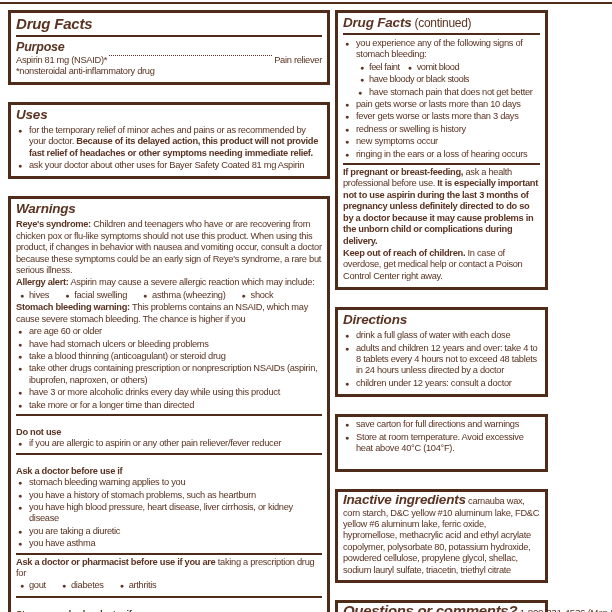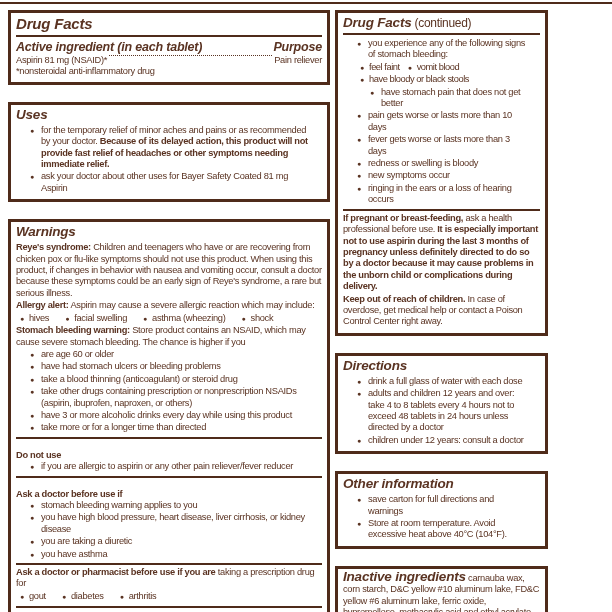--- a/index.html
+++ b/index.html
@@ -18,21 +18,21 @@
   .box{border:3px solid var(--line);background:#fff;padding:2px 5px 4px;width:100%}
   .box.grow{flex:1}
   .title{font-weight:bold;font-style:italic;font-size:13.5px;line-height:16px;letter-spacing:-0.2px;margin:0 0 2px}
   .title.big{font-size:15px;line-height:18px}
   .title .cont{font-weight:normal;font-style:normal;font-size:12px;letter-spacing:-0.3px}
   .rule{border:0;border-top:2px solid var(--line);margin:1px 0 3px}
   .sep{border-top:2px solid var(--line);margin:3px 0 2px}
   .para{margin:0 0 1px}
   .b{font-weight:bold}
   .sh{font-weight:bold;margin:11px 0 0}
-  .li{display:flex;margin:0 12px 1px}
+  .li{display:flex;margin:0 0 1px}
   .dot{flex:0 0 13px;padding-left:2px;font-size:7px;line-height:11.4px}
   .dot::before{content:"●"}
   .tx{flex:1}
   .inline{display:flex;flex-wrap:wrap;padding-left:2px}
   .inline .li{display:inline-flex;margin:0 14px 1px 0;flex:none}
   .inline .li .tx{flex:none;white-space:nowrap}
   .inline .li .dot{flex:0 0 11px}
   .sub{margin-left:13px}
   .sub.inline .li{margin-right:6px}
   .sub.inline{letter-spacing:-0.45px}
@@ -57,21 +57,20 @@
 <div class="topline"></div>
 
 <div class="page">
 
   <div class="col left">
 
     <section class="box">
       <div class="title big">Drug Facts</div>
       <div class="rule"></div>
       <div class="ai-head">
-        <span>Active ingredient (in each tablet)</span>
         <span>Purpose</span>
       </div>
       <div class="ai-row">
         <span>Aspirin 81 mg (NSAID)*</span>
         <span class="leader"></span>
         <span>Pain reliever</span>
       </div>
       <div>*nonsteroidal anti-inflammatory drug</div>
     </section>
 
@@ -104,21 +103,21 @@
           </div>
           <div class="li">
             <span class="dot"></span>
             <span class="tx"><span>asthma (wheezing)</span></span>
           </div>
           <div class="li">
             <span class="dot"></span>
             <span class="tx"><span>shock</span></span>
           </div>
         </div>
-      <p class="para"><span class="b">Stomach bleeding warning:</span><span>  Store product contains an NSAID, which may cause severe stomach bleeding.  The chance is higher if you</span></p>
+      <p class="para"><span class="b">Stomach bleeding warning:</span><span>  This problems contains an NSAID, which may cause severe stomach bleeding.  The chance is higher if you</span></p>
       <div>
           <div class="li">
             <span class="dot"></span>
             <span class="tx"><span>are age 60 or older</span></span>
           </div>
           <div class="li">
             <span class="dot"></span>
             <span class="tx"><span>have had stomach ulcers or bleeding problems</span></span>
           </div>
           <div class="li">
@@ -145,20 +144,24 @@
             <span class="dot"></span>
             <span class="tx"><span>if you are allergic to aspirin or any other pain reliever/fever reducer</span></span>
           </div>
         </div>
       <div class="sep"></div>
       <div class="sh">Ask a doctor before use if</div>
       <div>
           <div class="li">
             <span class="dot"></span>
             <span class="tx"><span>stomach bleeding warning applies to you</span></span>
+          </div>
+          <div class="li">
+            <span class="dot"></span>
+            <span class="tx"><span>you have a history of stomach problems, such as heartburn</span></span>
           </div>
           <div class="li">
             <span class="dot"></span>
             <span class="tx"><span>you have high blood pressure, heart disease, liver cirrhosis, or kidney disease</span></span>
           </div>
           <div class="li">
             <span class="dot"></span>
             <span class="tx"><span>you are taking a diuretic</span></span>
           </div>
           <div class="li">
@@ -228,21 +231,21 @@
           <div class="li">
             <span class="dot"></span>
             <span class="tx"><span>pain gets worse or lasts more than 10 days</span></span>
           </div>
           <div class="li">
             <span class="dot"></span>
             <span class="tx"><span>fever gets worse or lasts more than 3 days</span></span>
           </div>
           <div class="li">
             <span class="dot"></span>
-            <span class="tx"><span>redness or swelling is bloody</span></span>
+            <span class="tx"><span>redness or swelling is history</span></span>
           </div>
           <div class="li">
             <span class="dot"></span>
             <span class="tx"><span>new symptoms occur</span></span>
           </div>
           <div class="li">
             <span class="dot"></span>
             <span class="tx"><span>ringing in the ears or a loss of hearing occurs</span></span>
           </div>
         </div>
@@ -263,21 +266,20 @@
             <span class="tx"><span>adults and children 12 years and over: take 4 to 8 tablets every 4 hours not to exceed 48 tablets in 24 hours unless directed by a doctor</span></span>
           </div>
           <div class="li">
             <span class="dot"></span>
             <span class="tx"><span>children under 12 years: consult a doctor</span></span>
           </div>
         </div>
     </section>
 
     <section class="box mh-other">
-      <div class="title">Other information</div>
       <div>
           <div class="li">
             <span class="dot"></span>
             <span class="tx"><span>save carton for full directions and warnings</span></span>
           </div>
           <div class="li">
             <span class="dot"></span>
             <span class="tx"><span>Store at room temperature. Avoid excessive heat above 40°C (104°F).</span></span>
           </div>
         </div>

